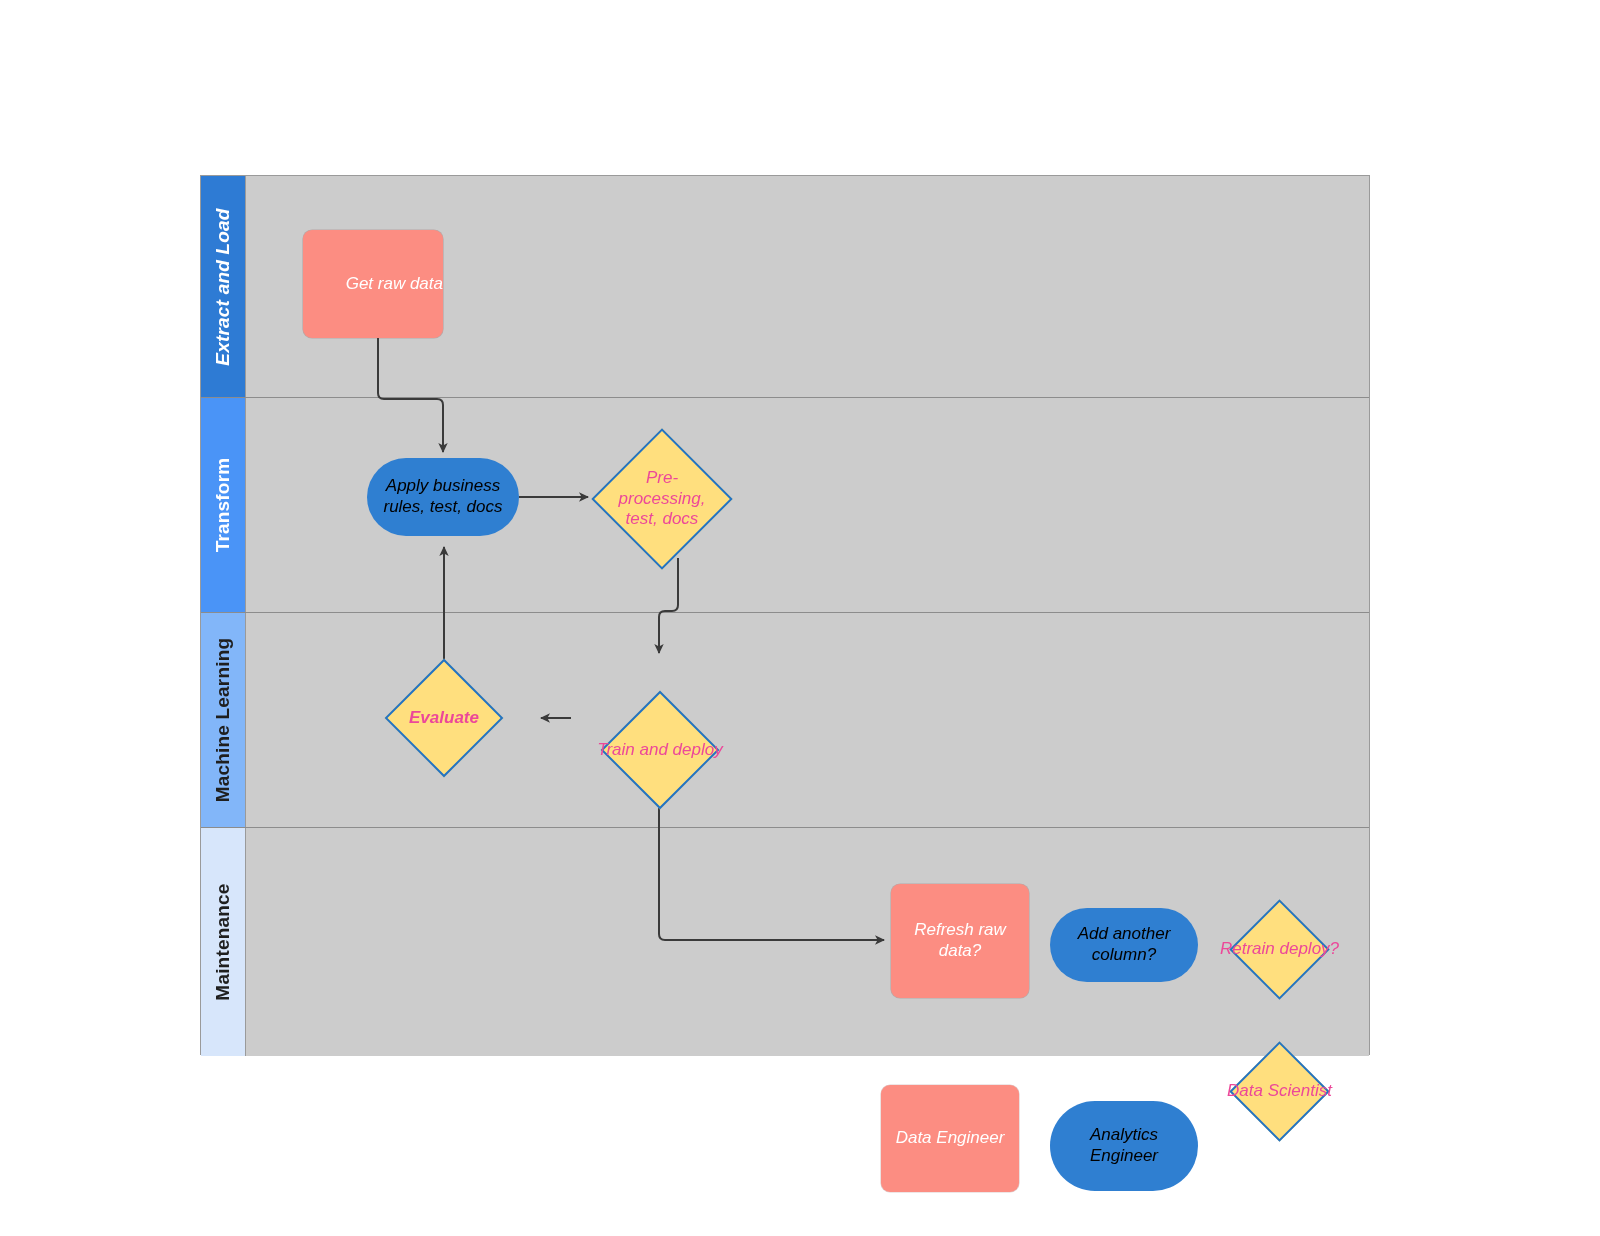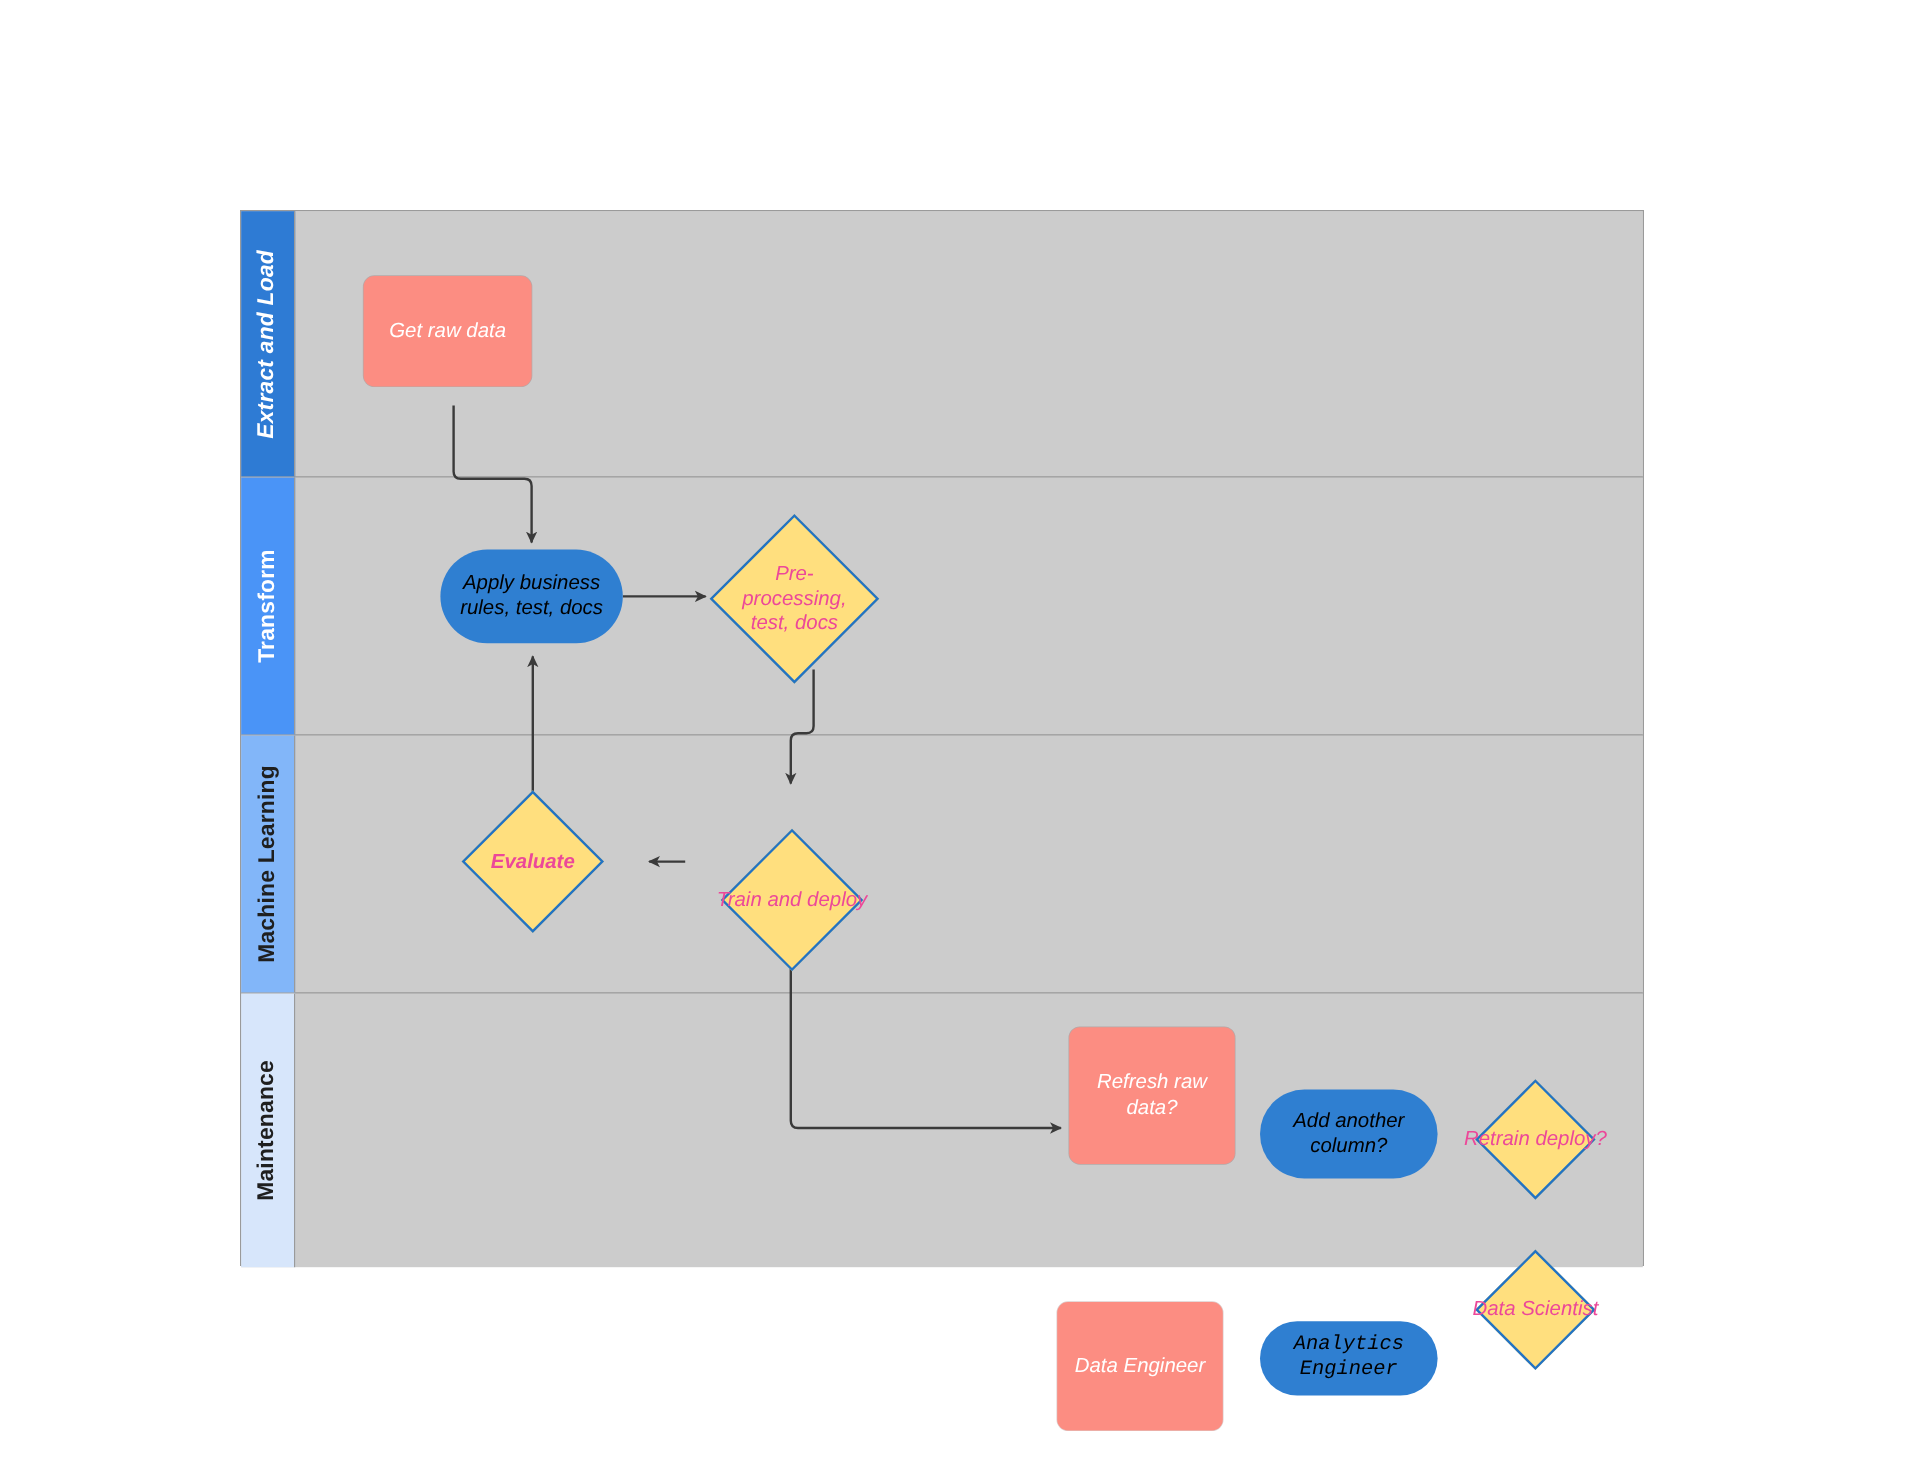--- a/index.html
+++ b/index.html
@@ -189,21 +189,21 @@
 
     <path d="M 678 558 L 678 605 Q 678 611 672 611 L 665 611 Q 659 611 659 617 L 659 653" fill="none" stroke="#3a3a3a" stroke-width="2" marker-end="url(#ah)"></path>
 
     <path d="M 571 718 L 541 718" fill="none" stroke="#3a3a3a" stroke-width="2" marker-end="url(#ah)"></path>
 
     <path d="M 444 660 L 444 605 Q 444 599 444 594 L 444 547" fill="none" stroke="#3a3a3a" stroke-width="2" marker-end="url(#ah)"></path>
 
     <path d="M 659 776 L 659 934 Q 659 940 665 940 L 884 940" fill="none" stroke="#3a3a3a" stroke-width="2" marker-end="url(#ah)"></path>
   </svg>
 
-  <div class="node rect" style="left:303px;top:230px;width:140px;height:92px;">
+  <div class="node rect" style="left:303px;top:230px;width:140px;height:108px;justify-content:flex-end;">
     <span>Get raw data</span>
   </div>
 
   <div class="node pill" style="left:367px;top:458px;width:152px;height:78px;padding:0 16px;">
     <span>Apply business rules, test, docs</span>
   </div>
 
   <div class="node diamond-wrap" style="left:612px;top:449px;width:100px;height:100px;">
     <div class="dshape"></div>
     <span class="dlabel wrap" style="width:134px;">Pre-processing, test, docs</span>
@@ -212,40 +212,40 @@
   <div class="node diamond-wrap" style="left:402px;top:676px;width:84px;height:84px;font-weight:bold;">
     <div class="dshape"></div>
     <span class="dlabel">Evaluate</span>
   </div>
 
   <div class="node diamond-wrap" style="left:618px;top:708px;width:84px;height:84px;">
     <div class="dshape"></div>
     <span class="dlabel">Train and deploy</span>
   </div>
 
-  <div class="node rect" style="left:891px;top:856px;width:138px;height:114px;padding:12px 12px;">
+  <div class="node rect" style="left:891px;top:884px;width:138px;height:114px;padding:12px 12px;">
     <span>Refresh raw data?</span>
   </div>
 
   <div class="node pill" style="left:1050px;top:908px;width:148px;height:74px;padding:0 14px;">
     <span>Add another column?</span>
   </div>
 
   <div class="node diamond-wrap" style="left:1244px;top:914px;width:71px;height:71px;">
     <div class="dshape"></div>
     <span class="dlabel">Retrain deploy?</span>
   </div>
 
   <div>
 
     <div class="node rect legend-item" style="left:881px;top:1085px;width:138px;height:107px;">
       <span>Data Engineer</span>
     </div>
 
-    <div class="node pill legend-item" style="left:1050px;top:1101px;width:148px;height:62px;padding:0 14px;font-family:Liberation Mono, monospace;">
+    <div class="node pill legend-item" style="left:1050px;top:1101px;width:148px;height:90px;padding:0 14px;">
       <span>Analytics Engineer</span>
     </div>
 
     <div class="node diamond-wrap legend-item" style="left:1244px;top:1056px;width:71px;height:71px;">
       <div class="dshape"></div>
       <span class="dlabel">Data Scientist</span>
     </div>
 
   </div>
 

